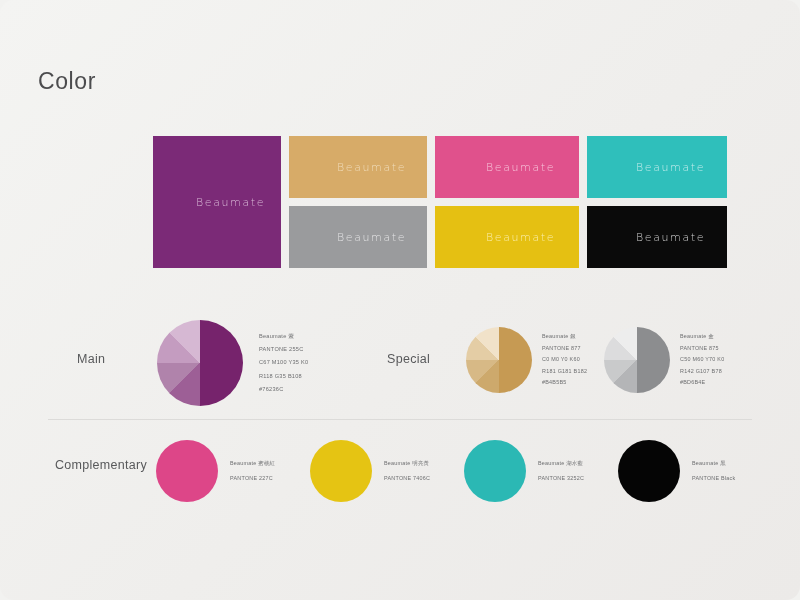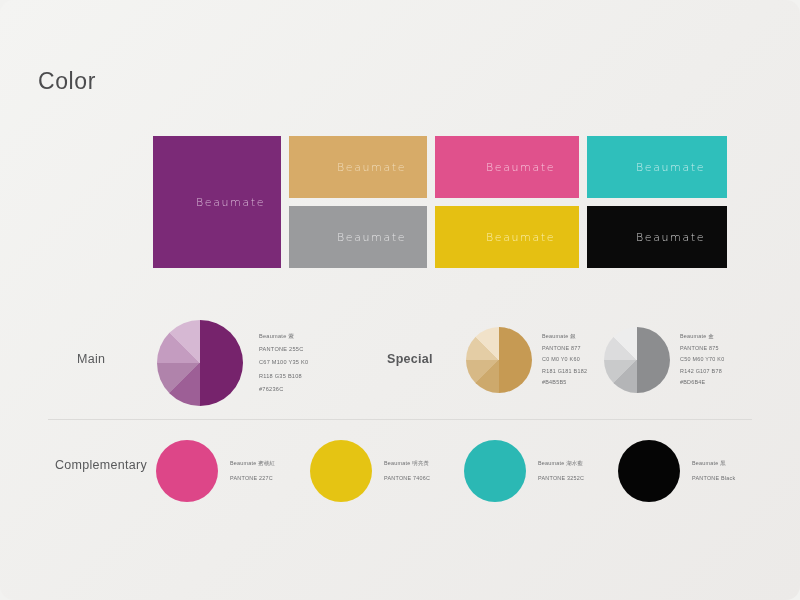--- a/index.html
+++ b/index.html
@@ -68,21 +68,21 @@
 
   
   .row-label {
     position: absolute;
     font-size: 12.5px;
     font-weight: 400;
     color: #58595b;
     letter-spacing: 0.3px;
   }
   .label-main          { left: 55px;  top: 352px; margin-left: 22px; }
-  .label-special       { left: 387px; top: 352px; font-weight: bold; }
+  .label-special       { left: 387px; top: 352px; }
   .label-complementary { left: 55px;  top: 458px; }
 
   
   .pie-group {
     position: absolute;
     display: flex;
     align-items: center;
   }
   .pg-main    { left: 157px; top: 320px; }
   .pg-gold    { left: 466px; top: 327px; }

